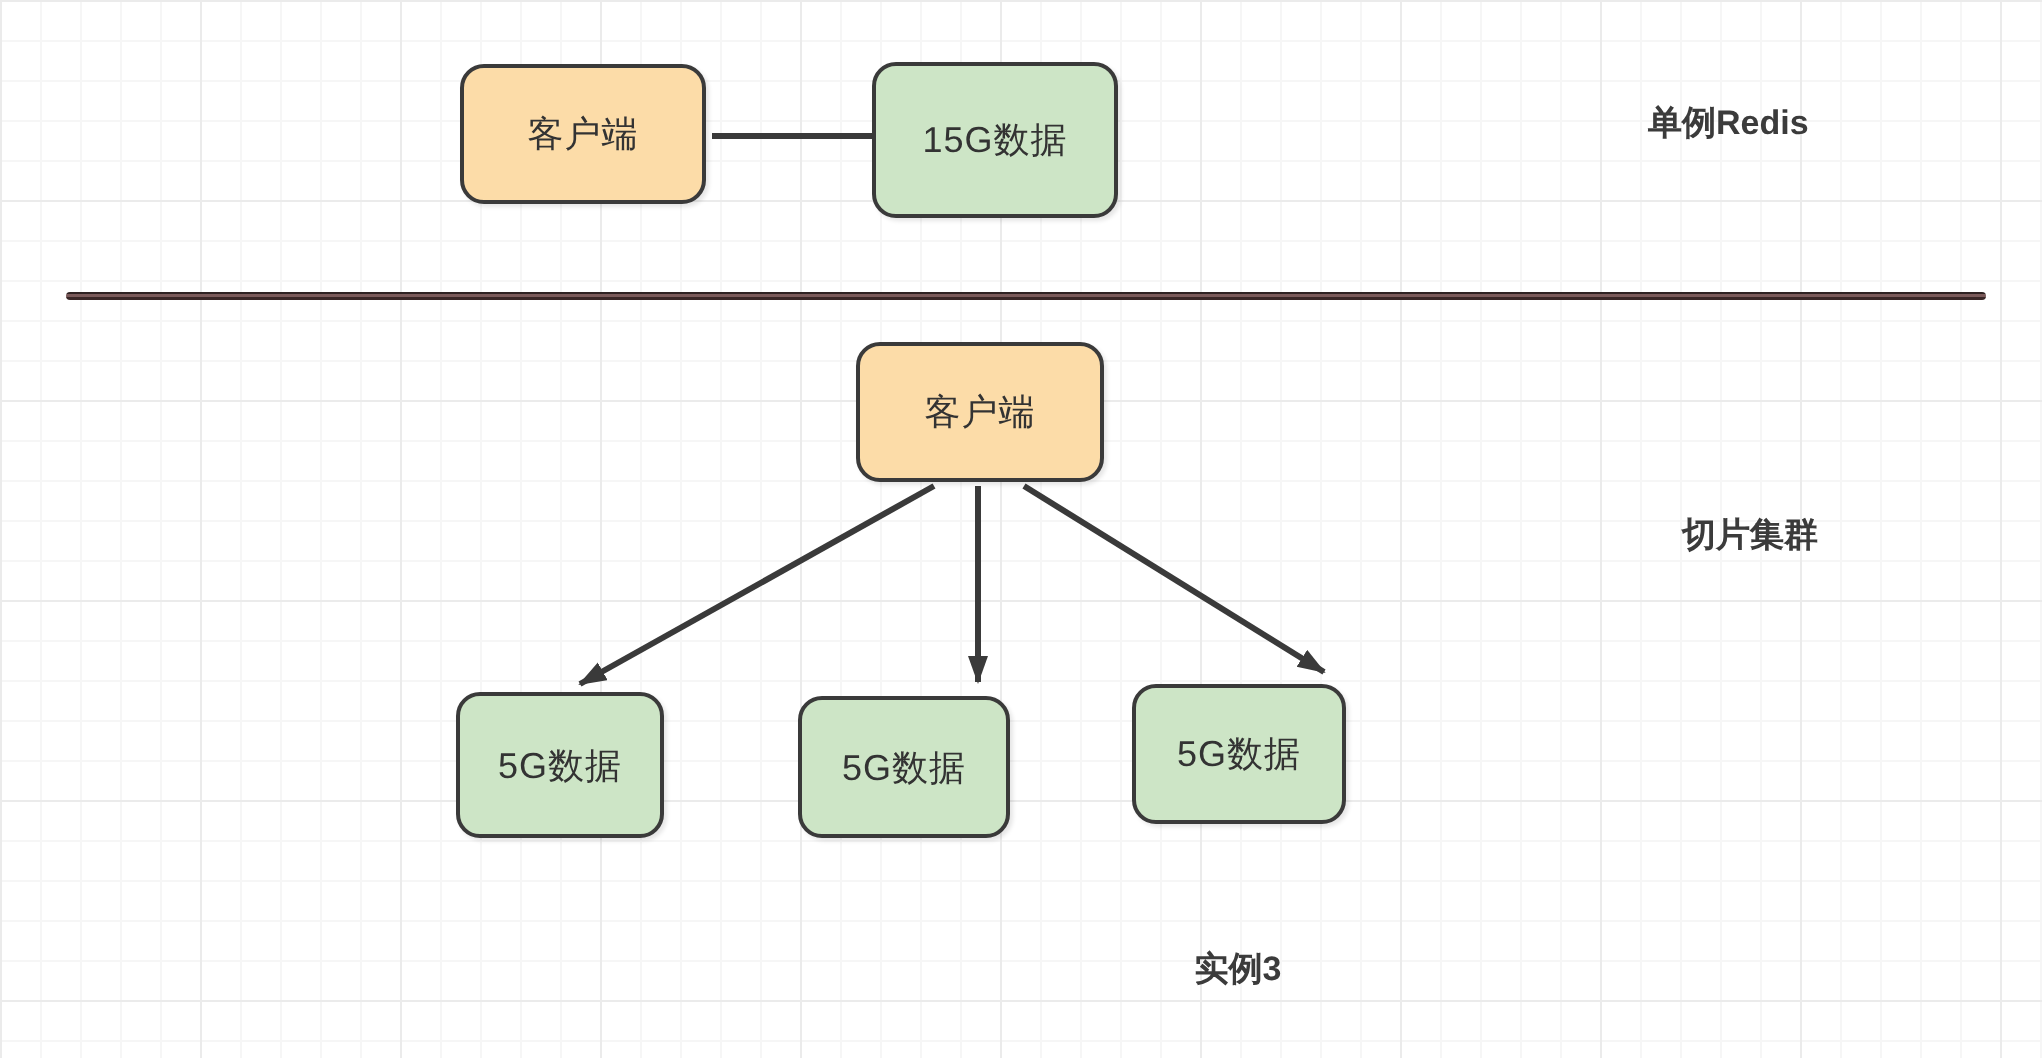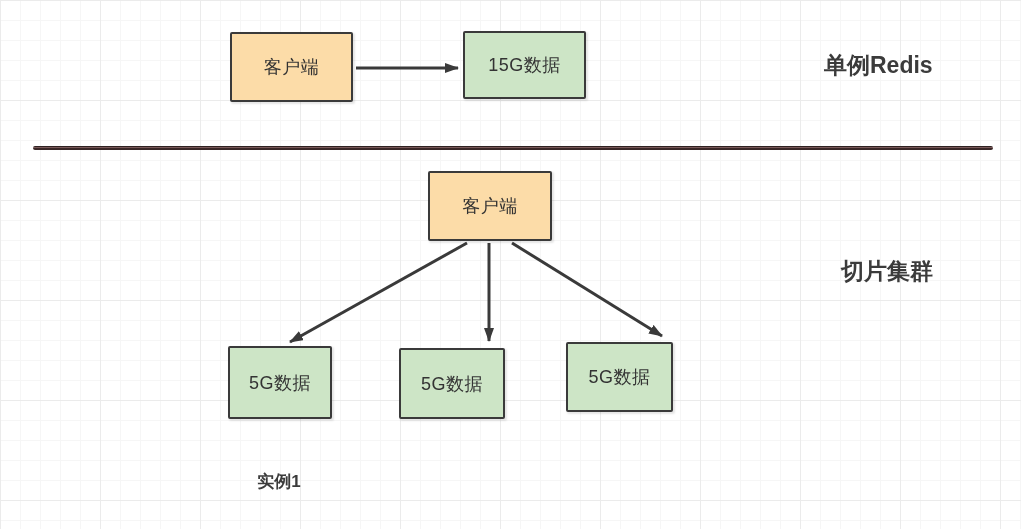--- a/index.html
+++ b/index.html
@@ -25,32 +25,32 @@
       linear-gradient(var(--grid-major) 1px, transparent 1px),
       linear-gradient(90deg, var(--grid-major) 1px, transparent 1px),
       linear-gradient(var(--grid-minor) 1px, transparent 1px),
       linear-gradient(90deg, var(--grid-minor) 1px, transparent 1px);
     background-size:100px 100px,100px 100px,20px 20px,20px 20px;
   }
   .node{
     position:absolute;
     box-sizing:border-box;
     border:2.5px solid var(--node-border);
-    border-radius:2px;
+    border-radius:12px;
     display:flex;align-items:center;justify-content:center;
     font-size:18px;
     color:var(--text-color);
     box-shadow:1.5px 1.5px 2px rgba(0,0,0,0.10);
     letter-spacing:0.5px;
   }
   .node.client{background:var(--client-fill);}
   .node.data{background:var(--data-fill);}
   .section-label{
     position:absolute;
-    font-size:23px;font-weight:bold;color:var(--label-color);
+    font-size:17px;font-weight:bold;color:var(--label-color);
     white-space:nowrap;
   }
   .instance-caption{
     position:absolute;
     width:110px;text-align:center;
     font-size:17px;font-weight:bold;color:var(--label-color);
     white-space:nowrap;
   }
   .divider{
     position:absolute;
@@ -77,21 +77,21 @@
     <path d="M356,68 L458,68" stroke="#3a3a3a" stroke-width="3" fill="none" marker-end="url(#head)"></path>
     <path d="M467,243 L290,342" stroke="#3a3a3a" stroke-width="3" fill="none" marker-end="url(#head)"></path>
     <path d="M489,243 L489,341" stroke="#3a3a3a" stroke-width="3" fill="none" marker-end="url(#head)"></path>
     <path d="M512,243 L662,336" stroke="#3a3a3a" stroke-width="3" fill="none" marker-end="url(#head)"></path>
   </svg>
 
   <div class="node client" style="left:230px;top:32px;width:123px;height:70px;">
     <span>客户端</span>
   </div>
 
-  <div class="node data" style="left:463px;top:31px;width:123px;height:68px;">
+  <div class="node data" style="left:436px;top:31px;width:123px;height:78px;">
     <span>15G数据</span>
   </div>
 
   <div class="section-label" style="left:824px;top:50px;">单例Redis</div>
 
   <div class="divider"></div>
 
   <div class="node client" style="left:428px;top:171px;width:124px;height:70px;">
     <span>客户端</span>
   </div>
@@ -101,17 +101,17 @@
   </div>
 
   <div class="node data" style="left:399px;top:348px;width:106px;height:71px;">
     <span>5G数据</span>
   </div>
 
   <div class="node data" style="left:566px;top:342px;width:107px;height:70px;">
     <span>5G数据</span>
   </div>
 
-  <div class="instance-caption" style="left:224px;top:470px;">实例1</div>
+  <div class="instance-caption" style="left:564px;top:473px;">实例3</div>
 
   <div class="section-label" style="left:841px;top:256px;">切片集群</div>
 
 </div>
 
 </body></html>

